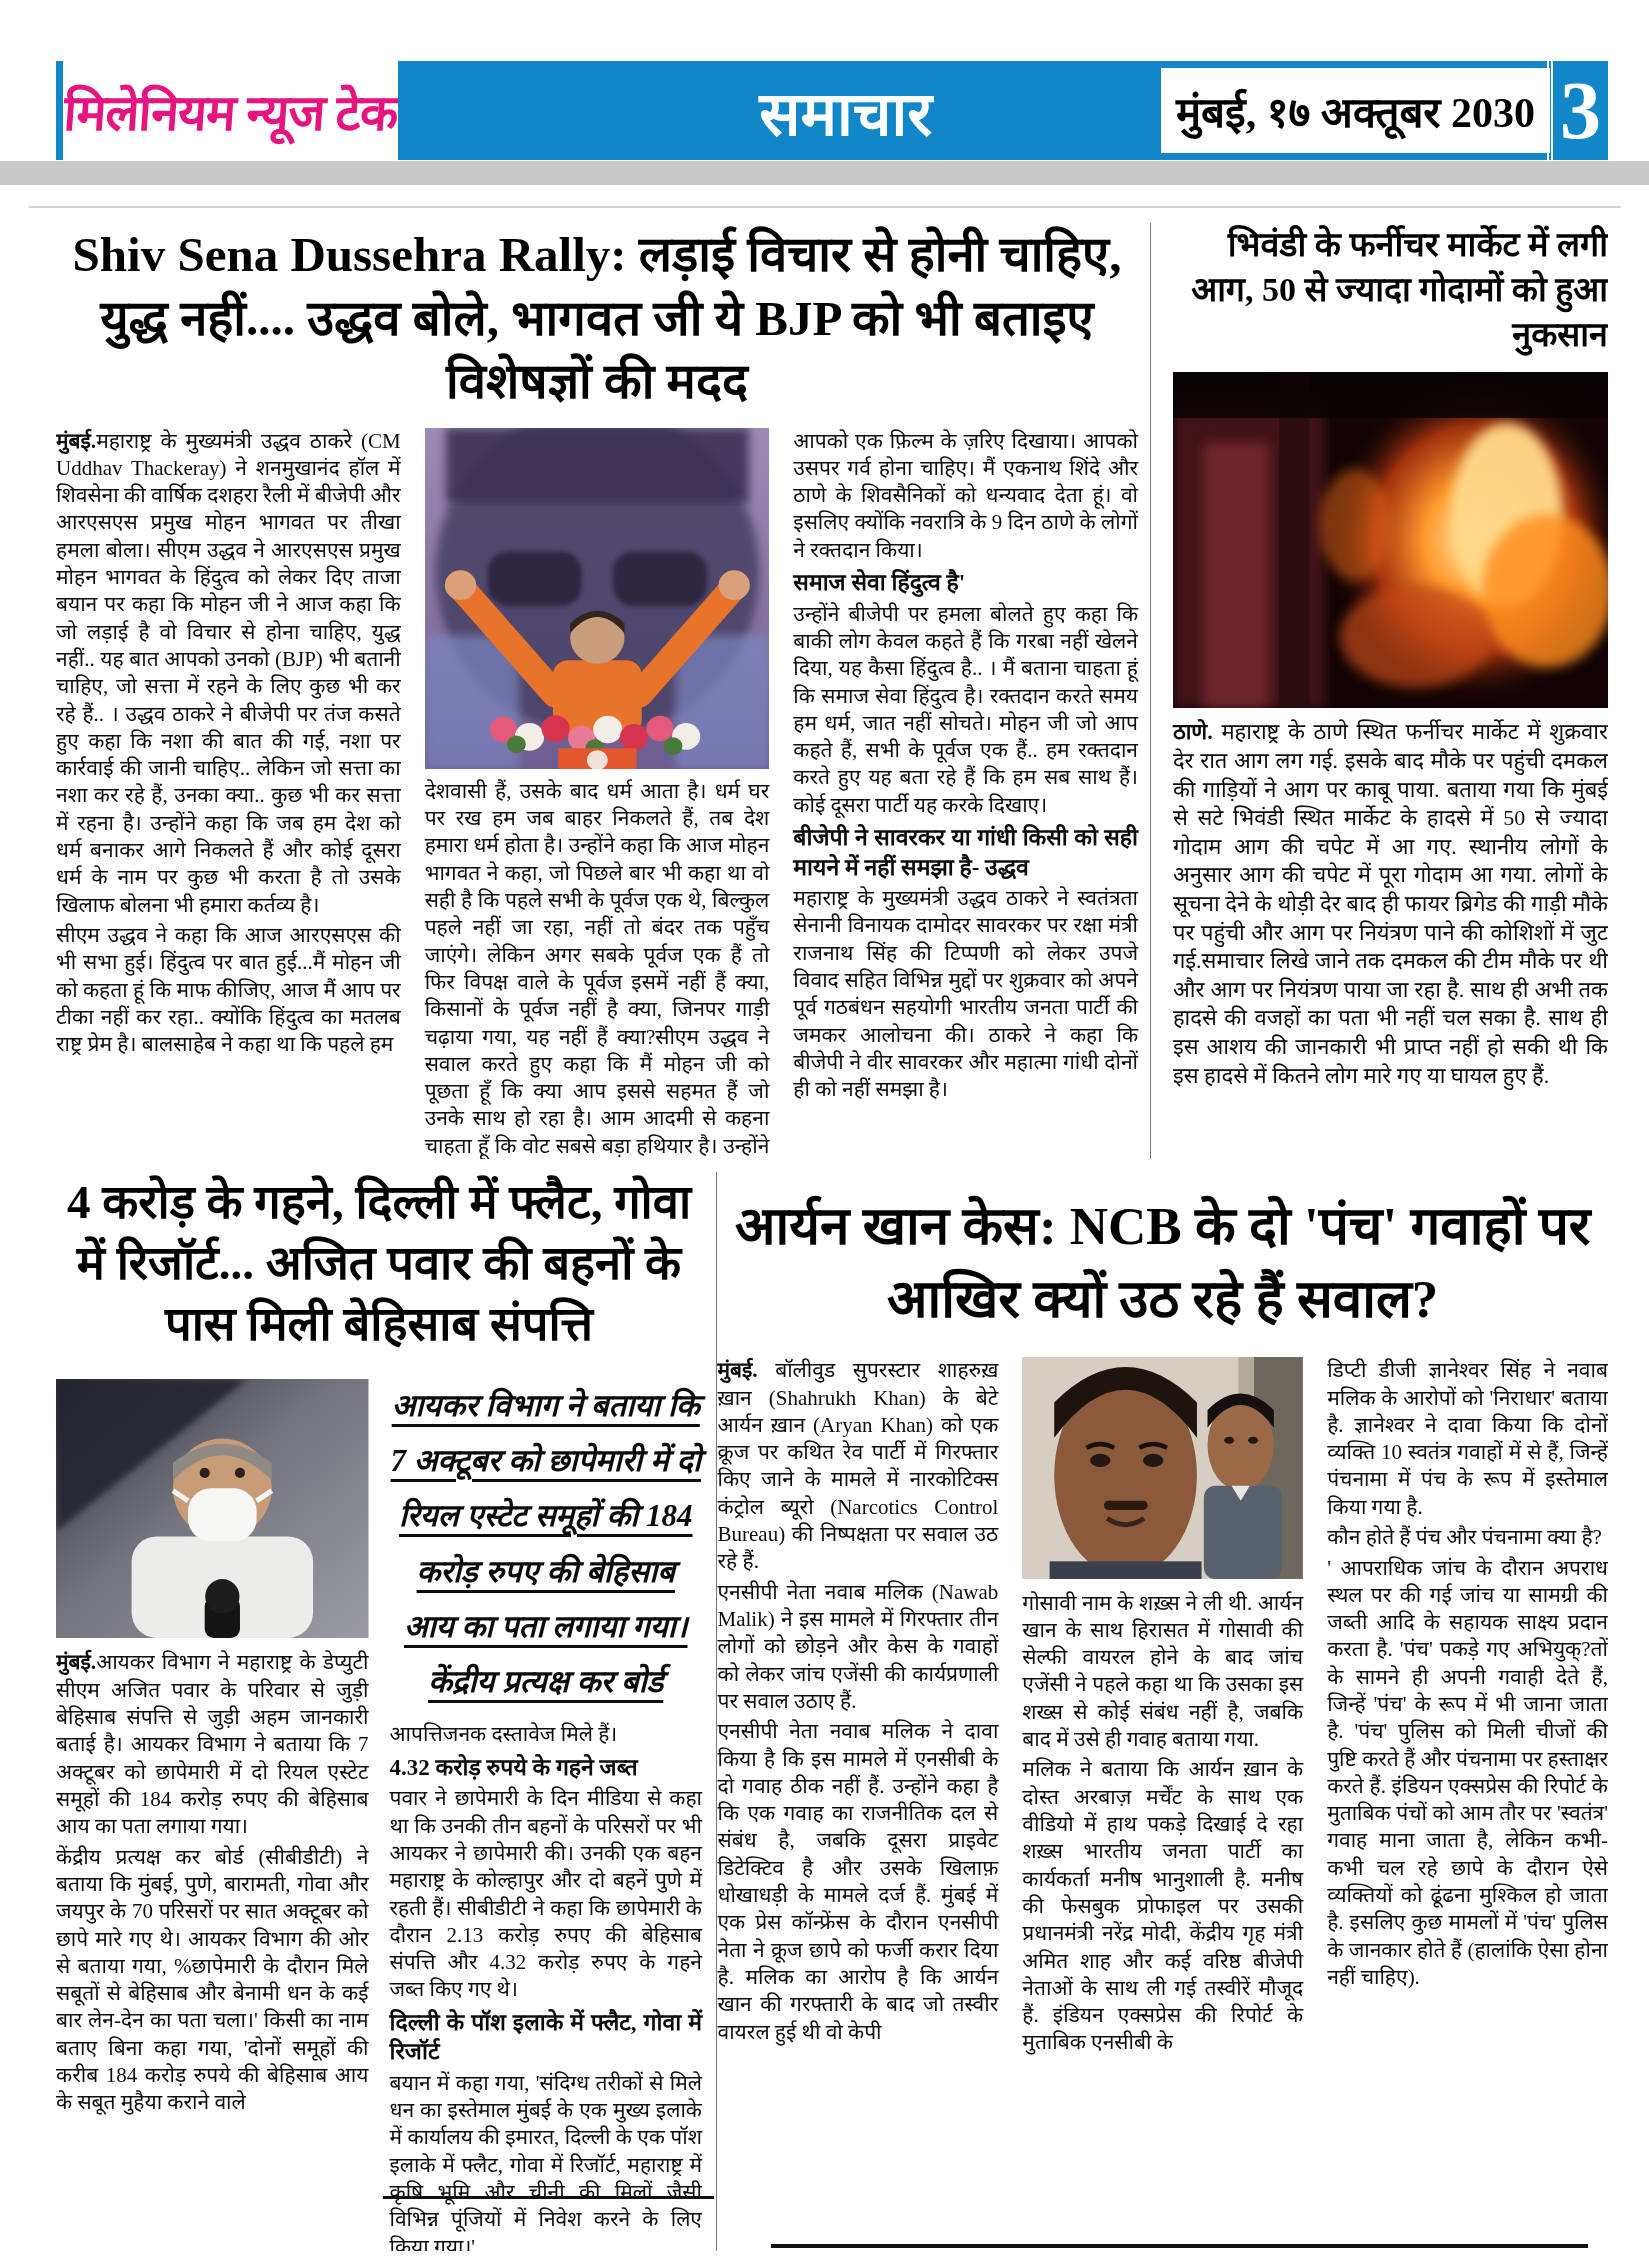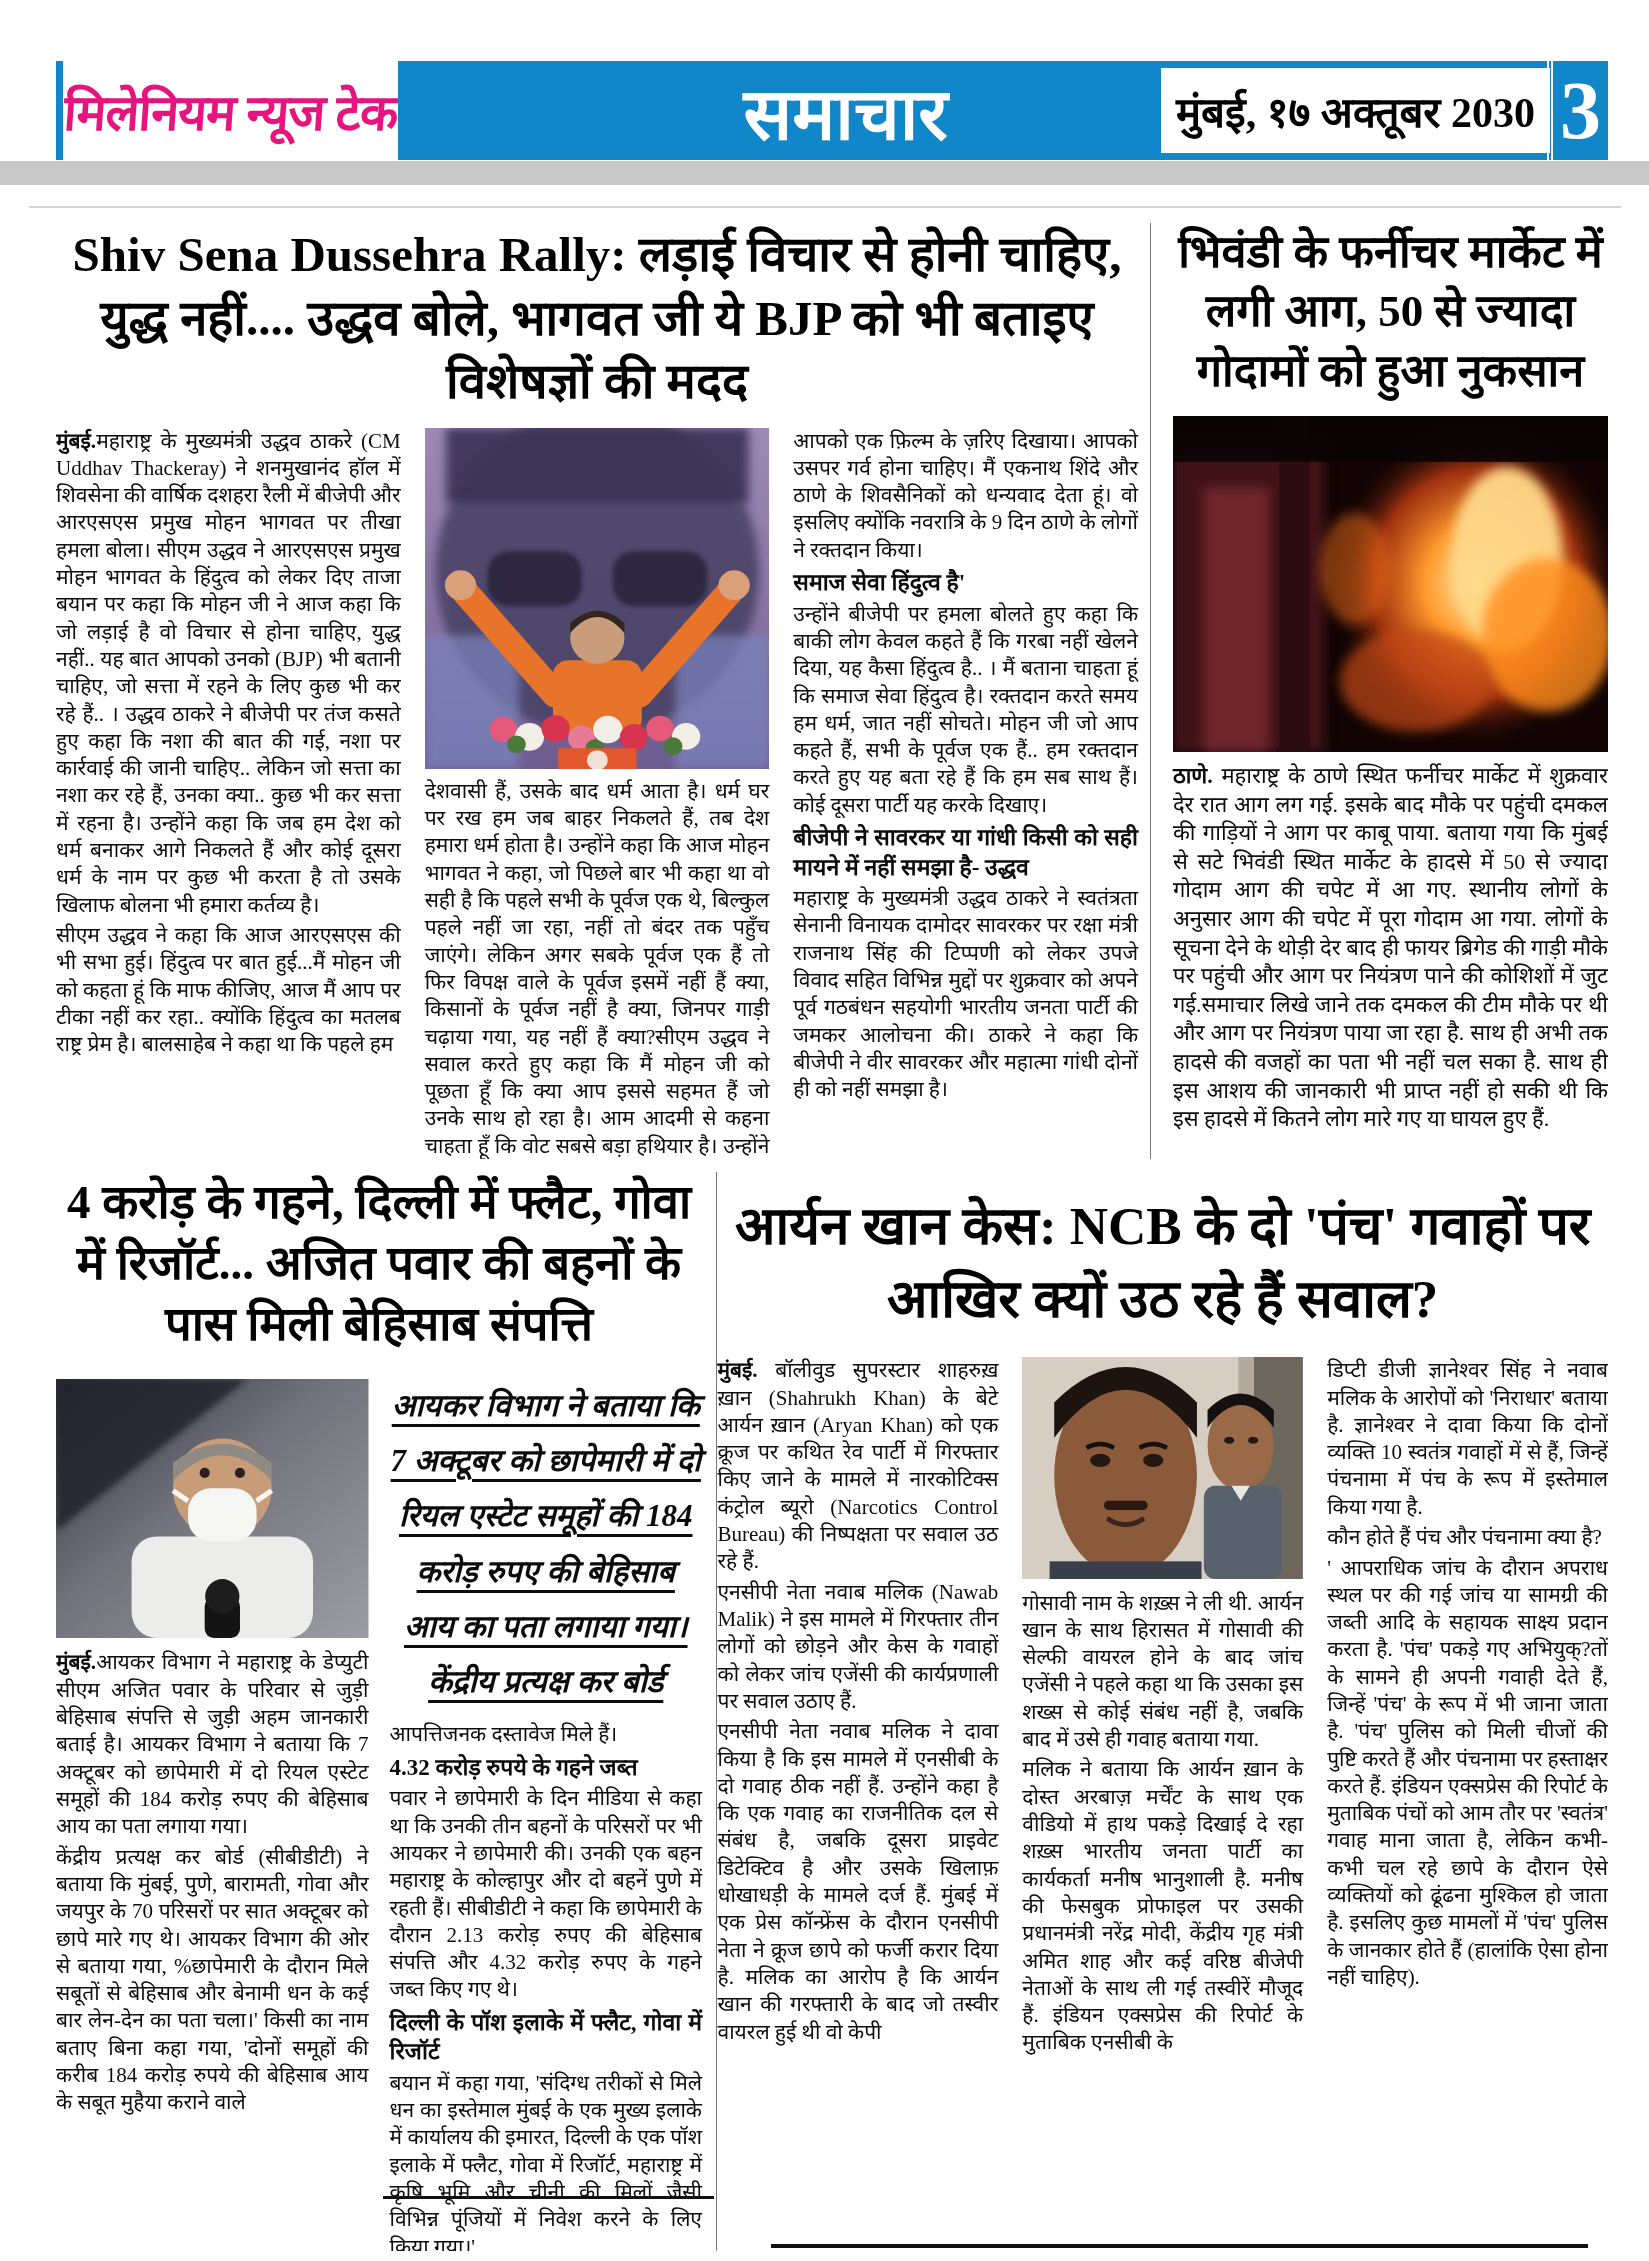--- a/index.html
+++ b/index.html
@@ -5,33 +5,33 @@
   html,body{margin:0;padding:0;background:#9a9a9a;}
   .page{position:relative;width:1650px;height:2261px;background:#ffffff;overflow:hidden;
         font-family:"Liberation Serif","DejaVu Serif",serif;color:#0c0c0c;}
   
   .masthead{position:absolute;left:56px;top:61px;width:1552px;height:99px;display:flex;}
   .logo-box{width:335px;background:#ffffff;border-left:7.2px solid #1186c8;
             display:flex;align-items:center;justify-content:center;}
   .logo{color:#e5147e;font-weight:bold;font-size:50px;transform:skewX(-4deg);letter-spacing:-1px;}
   .blue-bar{flex:1;position:relative;background:#1186c8;}
   .section-title{position:absolute;left:37%;top:50%;transform:translate(-50%,-50%);
-                 color:#ffffff;font-weight:bold;font-size:72px;}
+                 color:#ffffff;font-weight:bold;font-size:61px;}
   .date-box{position:absolute;right:58px;top:7.2px;bottom:7.2px;width:389px;background:#ffffff;
             display:flex;align-items:center;justify-content:center;font-weight:bold;font-size:42px;color:#000;}
   .page-num{position:absolute;right:0;top:0;bottom:0;width:55px;display:flex;align-items:center;justify-content:center;
             color:#ffffff;font-weight:bold;font-size:82px;border-left:6.2px double #ffffff;}
   .gray-band{position:absolute;left:0;top:161px;width:1650px;height:24px;background:#c9c9c9;}
   .thin-rule{position:absolute;left:29px;top:206px;width:1592px;height:2.1px;background:#d4d4d4;}
   
   .top-section{position:absolute;left:56px;top:223px;width:1552px;height:936px;display:flex;overflow:hidden;gap:6px;}
   .bottom-section{position:absolute;left:56px;top:1172px;width:1552px;height:1079px;display:flex;overflow:hidden;}
   .headline{font-weight:bold;text-align:center;color:#000;}
   .h-shivsena{font-size:49px;line-height:1.3;}
-  .h-fire{font-size:45px;line-height:1.32;text-align:center;}
+  .h-fire{font-size:34px;line-height:1.32;text-align:right;}
   .h-pawar{font-size:47px;line-height:1.3;}
   .h-aryan{font-size:53px;line-height:1.38;}
   .cols{display:flex;gap:24px;margin-top:13.5px;}
   .col{flex:1;min-width:0;}
   .body-p{margin:0 0 3.1px 0;font-size:21px;line-height:1.3;text-align:justify;}
   .lead{font-weight:bold;}
   .subhead{margin:4.1px 0 3.1px 0;font-size:23px;line-height:1.28;font-weight:bold;text-align:justify;}
   .photo{width:100%;display:block;}
   .art-left-top{width:1082px;padding-right:12.4px;border-right:1.6px solid #777;}
   .art-right-top{flex:1;padding-left:15.5px;}

